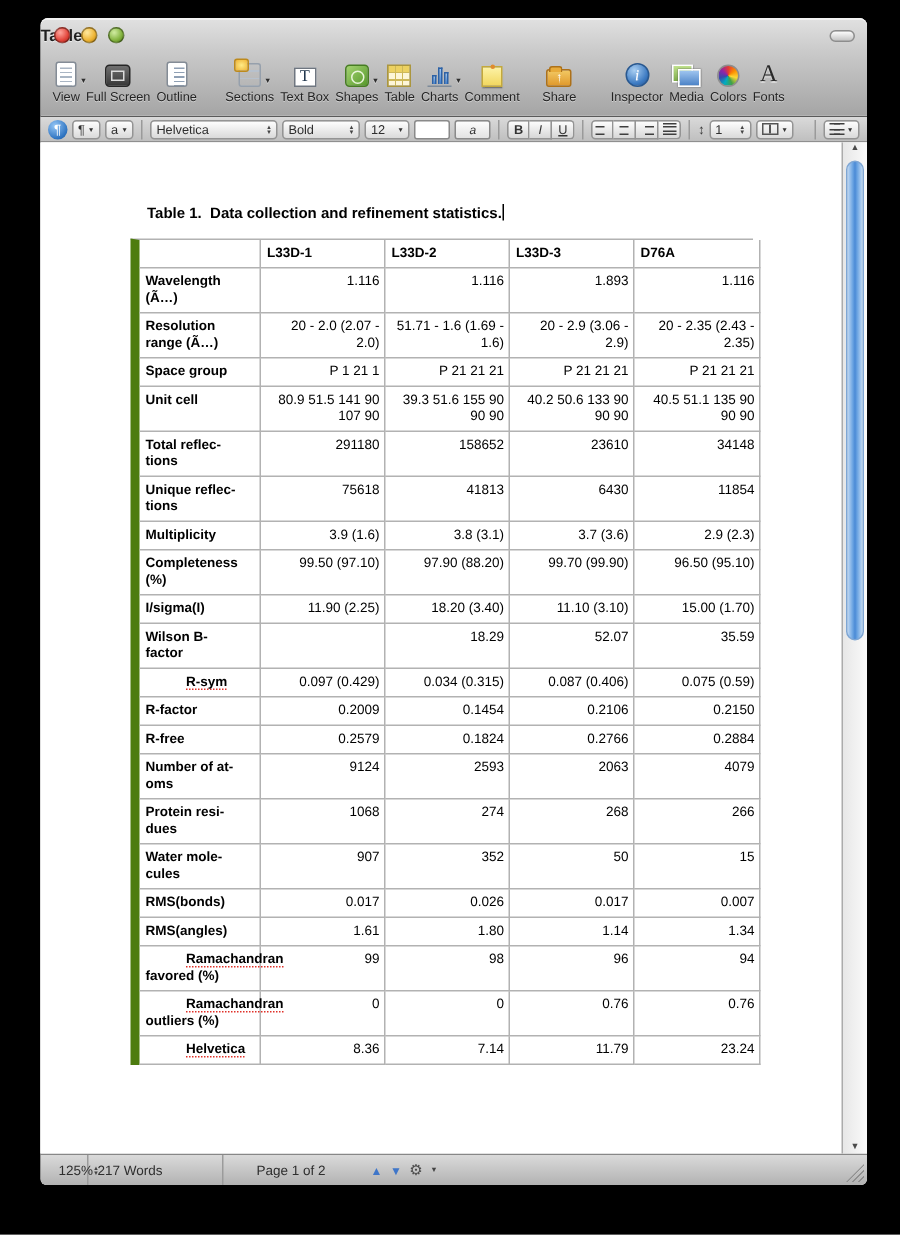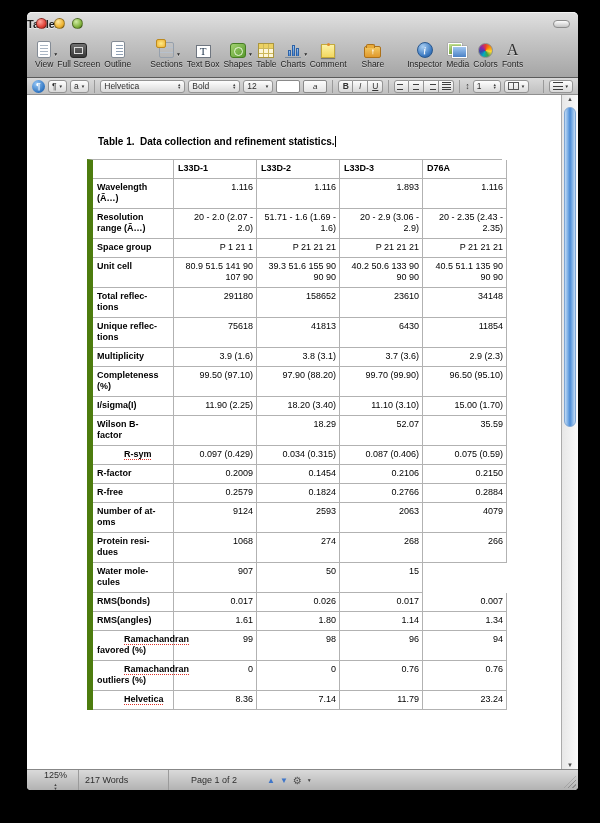--- a/index.html
+++ b/index.html
@@ -117,21 +117,21 @@
   .scrollbar { width:17px; border-left:1px solid #ababab; background:linear-gradient(to right,#e7e7e7,#fafafa); position:relative; }
   .sb-arrow { position:absolute; left:0; right:0; text-align:center; font-size:6px; color:#4a4a4a; }
   .sb-arrow.top { top:1px; } .sb-arrow.bottom { bottom:1px; }
   .sb-thumb { position:absolute; left:2px; right:2px; top:12px; height:320px; border-radius:7px;
               border:1px solid #7ea6d4;
               background:linear-gradient(to right,#c2daf4,#6ba4e2 35%,#4a8ad6 50%,#6ba4e2 65%,#c2daf4); }
   
   .statusbar { height:21px; background:linear-gradient(#dadada,#b2b2b2); border-top:1px solid #878787;
                display:flex; align-items:stretch; font-size:9px; color:#2e2e2e; border-radius:0 0 4px 4px; position:relative; }
   .sb-seg { display:flex; align-items:center; border-right:1px solid #9b9b9b; padding:0 6px; }
-  .sb-seg.zoomseg { width:52px; justify-content:space-between; padding-left:12px;flex-direction:column; }
+  .sb-seg.zoomseg { width:32px; justify-content:space-between; padding-left:12px; }
   .sb-seg.wordseg { width:90px; }
   .sb-seg.pageseg { width:90px; justify-content:center; border-right:none; }
   .sb-nav { display:flex; align-items:center; gap:5px; padding:0 8px; }
   .tri { color:#3f76c9; font-size:8px; }
   .gear { color:#4c4c4c; font-size:10px; }
   .gdd { font-size:5px; color:#444; }
   .grip { position:absolute; right:2px; bottom:2px; width:12px; height:12px;
           background:repeating-linear-gradient(135deg, transparent 0 2px, #8f8f8f 2px 3px);
           clip-path:polygon(100% 0, 100% 100%, 0 100%); }
 </style>
@@ -471,20 +471,21 @@
 dues</div>
               <div class="t-cell t-val">1068</div>
               <div class="t-cell t-val">274</div>
               <div class="t-cell t-val">268</div>
               <div class="t-cell t-val">266</div>
             </div>
             <div class="t-row">
               <div class="t-cell t-label">Water mole-
 cules</div>
               <div class="t-cell t-val">907</div>
+              <div class="t-cell t-val">352</div>
               <div class="t-cell t-val">50</div>
               <div class="t-cell t-val">15</div>
             </div>
             <div class="t-row">
               <div class="t-cell t-label">RMS(bonds)</div>
               <div class="t-cell t-val">0.017</div>
               <div class="t-cell t-val">0.026</div>
               <div class="t-cell t-val">0.017</div>
               <div class="t-cell t-val">0.007</div>
             </div>

